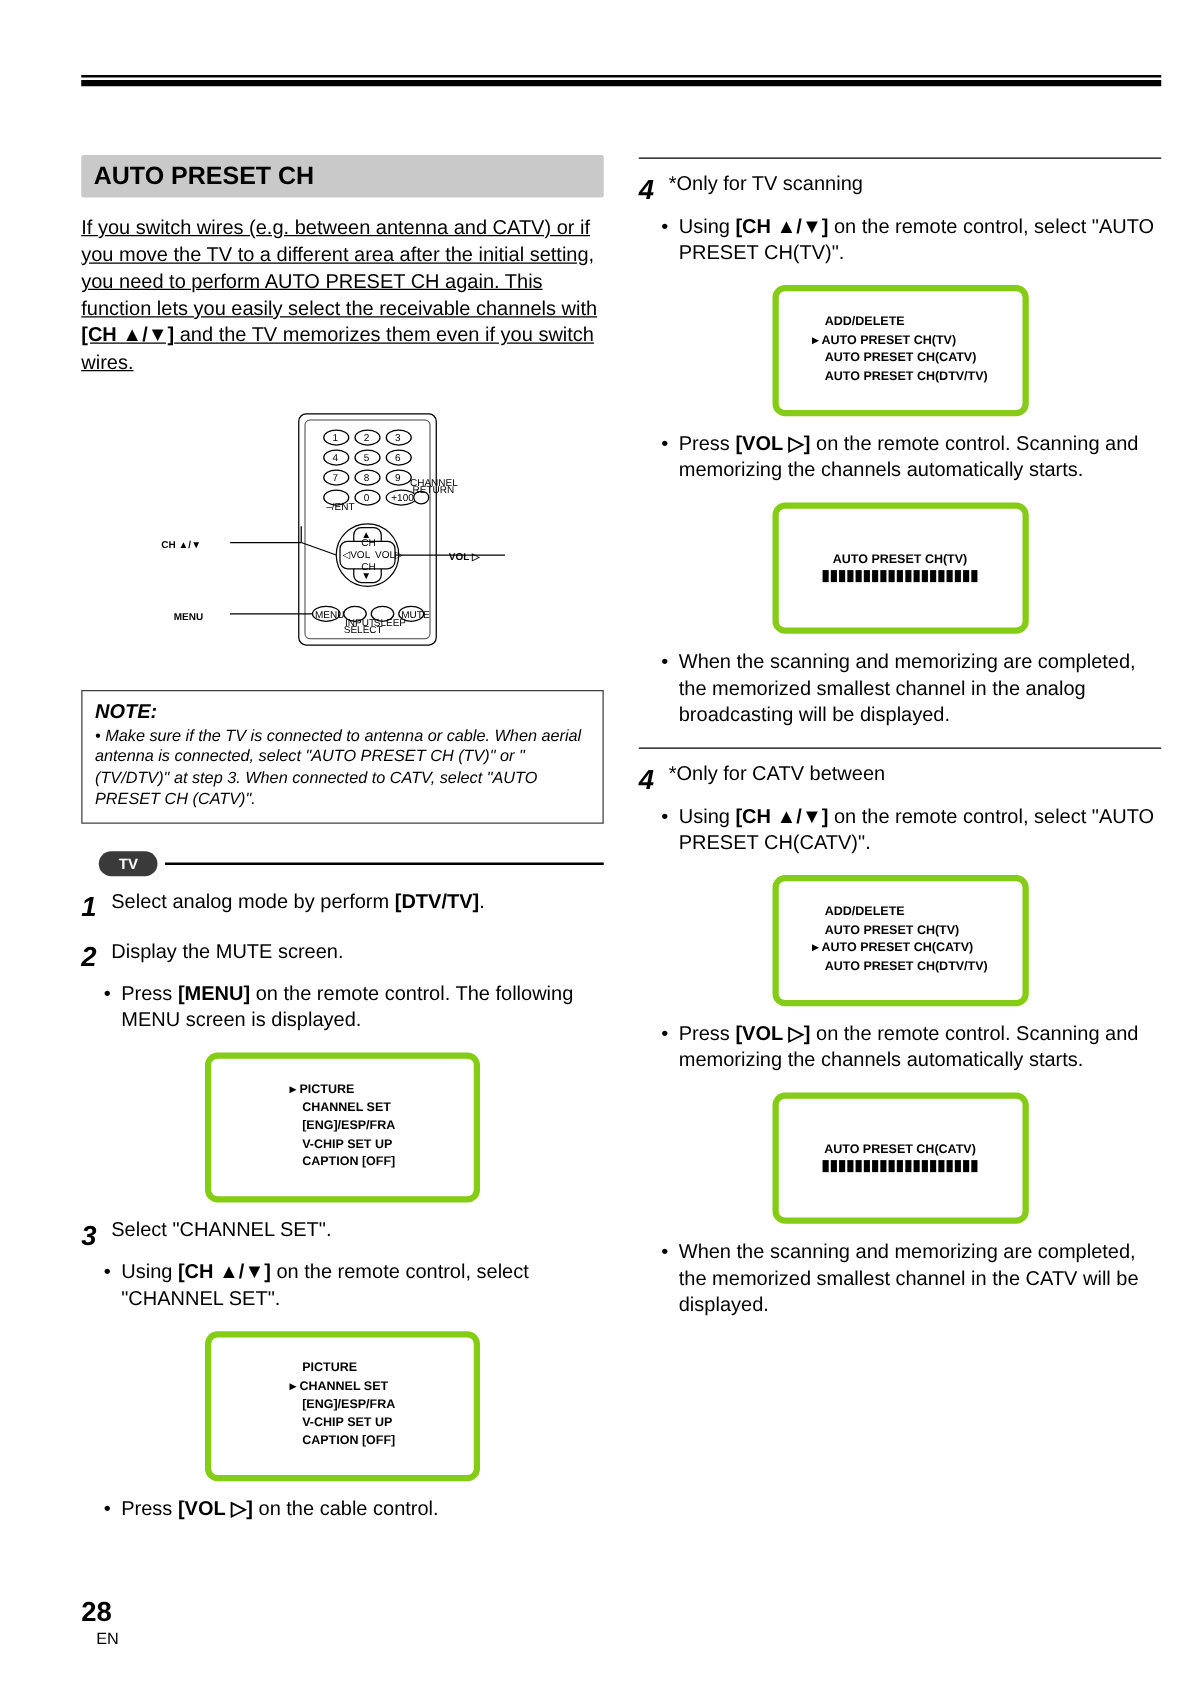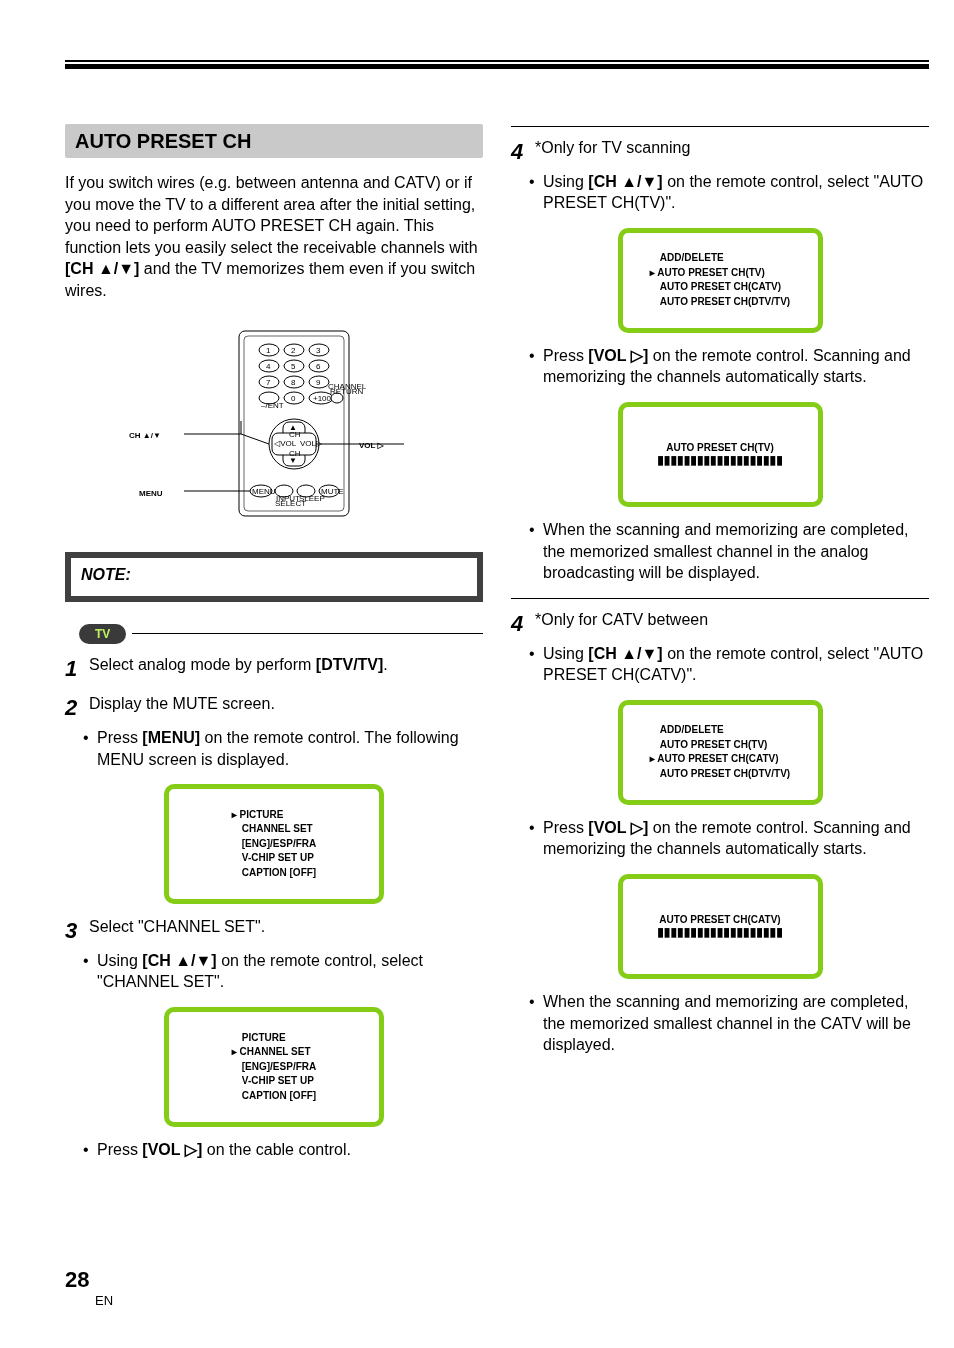--- a/index.html
+++ b/index.html
@@ -19,49 +19,49 @@
   .top-rule2 {height:5px;background:#000;margin-bottom:55px;}
   .cols {display:flex;gap:28px;}
   .col {flex:1;min-width:0;}
   .section-head {
     background:#c9c9c9; color:#000;
     font-weight:bold; font-size:20px;
     padding:6px 10px 5px 10px;
     border-radius:2px;
     margin-bottom:14px;
   }
-  .intro {line-height:1.35;margin-bottom:24px;}
+  .intro {line-height:1.35;margin-bottom:24px;text-decoration:underline;}
   .remote-wrap {display:flex;justify-content:center;margin:6px 0 10px 0;}
   .note-box {
-    border:6px solid #404040; padding:8px 10px 10px 10px;
+    border:1px solid #404040; padding:8px 10px 10px 10px;
     margin-top:26px; margin-bottom:22px;
   }
   .note-title {font-style:italic;font-weight:bold;margin-bottom:2px;}
   .note-body {font-style:italic;font-size:13px;line-height:1.3;}
   .tv-pill-row {display:flex;align-items:center;margin-bottom:10px;}
   .tv-pill {
-    background:#3a3a3a;color:#bef264;
+    background:#3a3a3a;color:#ffffff;
     font-weight:bold;font-size:12px;
     padding:3px 16px;border-radius:12px;
     margin:0 6px 0 14px;
   }
   .tv-pill-rule {flex:1;height:1.5px;background:#000;}
   .subhead {margin:6px 0 10px 0;}
   .step {display:flex;margin:10px 0 4px 0;line-height:1.35;}
   .step-num {font-style:italic;font-weight:bold;font-size:22px;width:24px;flex:none;}
   .step-body {flex:1;}
   .bullet {display:flex;margin:4px 0 4px 18px;line-height:1.35;}
   .bullet .dot {width:14px;flex:none;}
   .osd {width:210px;height:110px;border:5px solid #84cc16;border-radius:10px;margin:14px auto 12px auto;position:relative;font-size:10px;font-weight:bold;display:flex;align-items:center;justify-content:center;}
   .osd-inner {text-align:left;line-height:1.45;}
   .osd.small {width:195px;height:95px;}
   .osd.progress {align-items:center;justify-content:center;flex-direction:column;}
   .progress-bar {letter-spacing:0px;font-size:12px;}
   .step-rule {height:1px;background:#000;margin:2px 0 10px 0;}
-  .page-num {position:absolute;left:65px;bottom:40px;font-size:13px;}
+  .page-num {position:absolute;left:65px;bottom:30px;font-size:13px;}
   .page-num .pn {font-size:22px;font-weight:bold;}
   b {font-weight:bold;}
   
   .remote-svg text{font-family:Arial;font-size:8px;}
 </style>
 </head>
 <body>
 
 <div class="page">
   <div class="top-rule1"></div>
@@ -141,20 +141,21 @@
           <line x1="225" y1="118" x2="280" y2="118" stroke="#000"></line>
           <line x1="192" y1="118" x2="225" y2="118" stroke="#000"></line>
           <text x="5" y="112" font-size="13" font-weight="bold">CH ▲/▼</text>
           <text x="15" y="170" font-size="13" font-weight="bold">MENU</text>
           <text x="235" y="122" font-size="13" font-weight="bold">VOL ▷</text>
         </svg>
       </div>
 
       <div class="note-box">
         <div class="note-title">NOTE:</div>
+        <div class="note-body">• Make sure if the TV is connected to antenna or cable. When aerial antenna is connected, select "AUTO PRESET CH (TV)" or "(TV/DTV)" at step 3.  When connected to CATV, select "AUTO PRESET CH (CATV)".</div>
       </div>
 
       <div class="tv-pill-row">
         <div class="tv-pill">TV</div>
         <div class="tv-pill-rule"></div>
       </div>
 
       <div class="step">
         <div class="step-num">1</div>
         <div class="step-body"><span>Select analog mode by perform </span><b>[DTV/TV]</b><span>.</span></div>
@@ -270,15 +271,15 @@
 
       <div class="bullet">
         <div class="dot">•</div>
         <div>When the scanning and memorizing are completed, the memorized smallest channel in the CATV will be displayed.</div>
       </div>
     </div>
   </div>
 
   <div class="page-num">
     <span class="pn">28</span><br>
-    <span style="margin-left:30px">EN</span>
+    <span style="margin-left:12px">EN</span>
   </div>
 </div>
 
 </body></html>

